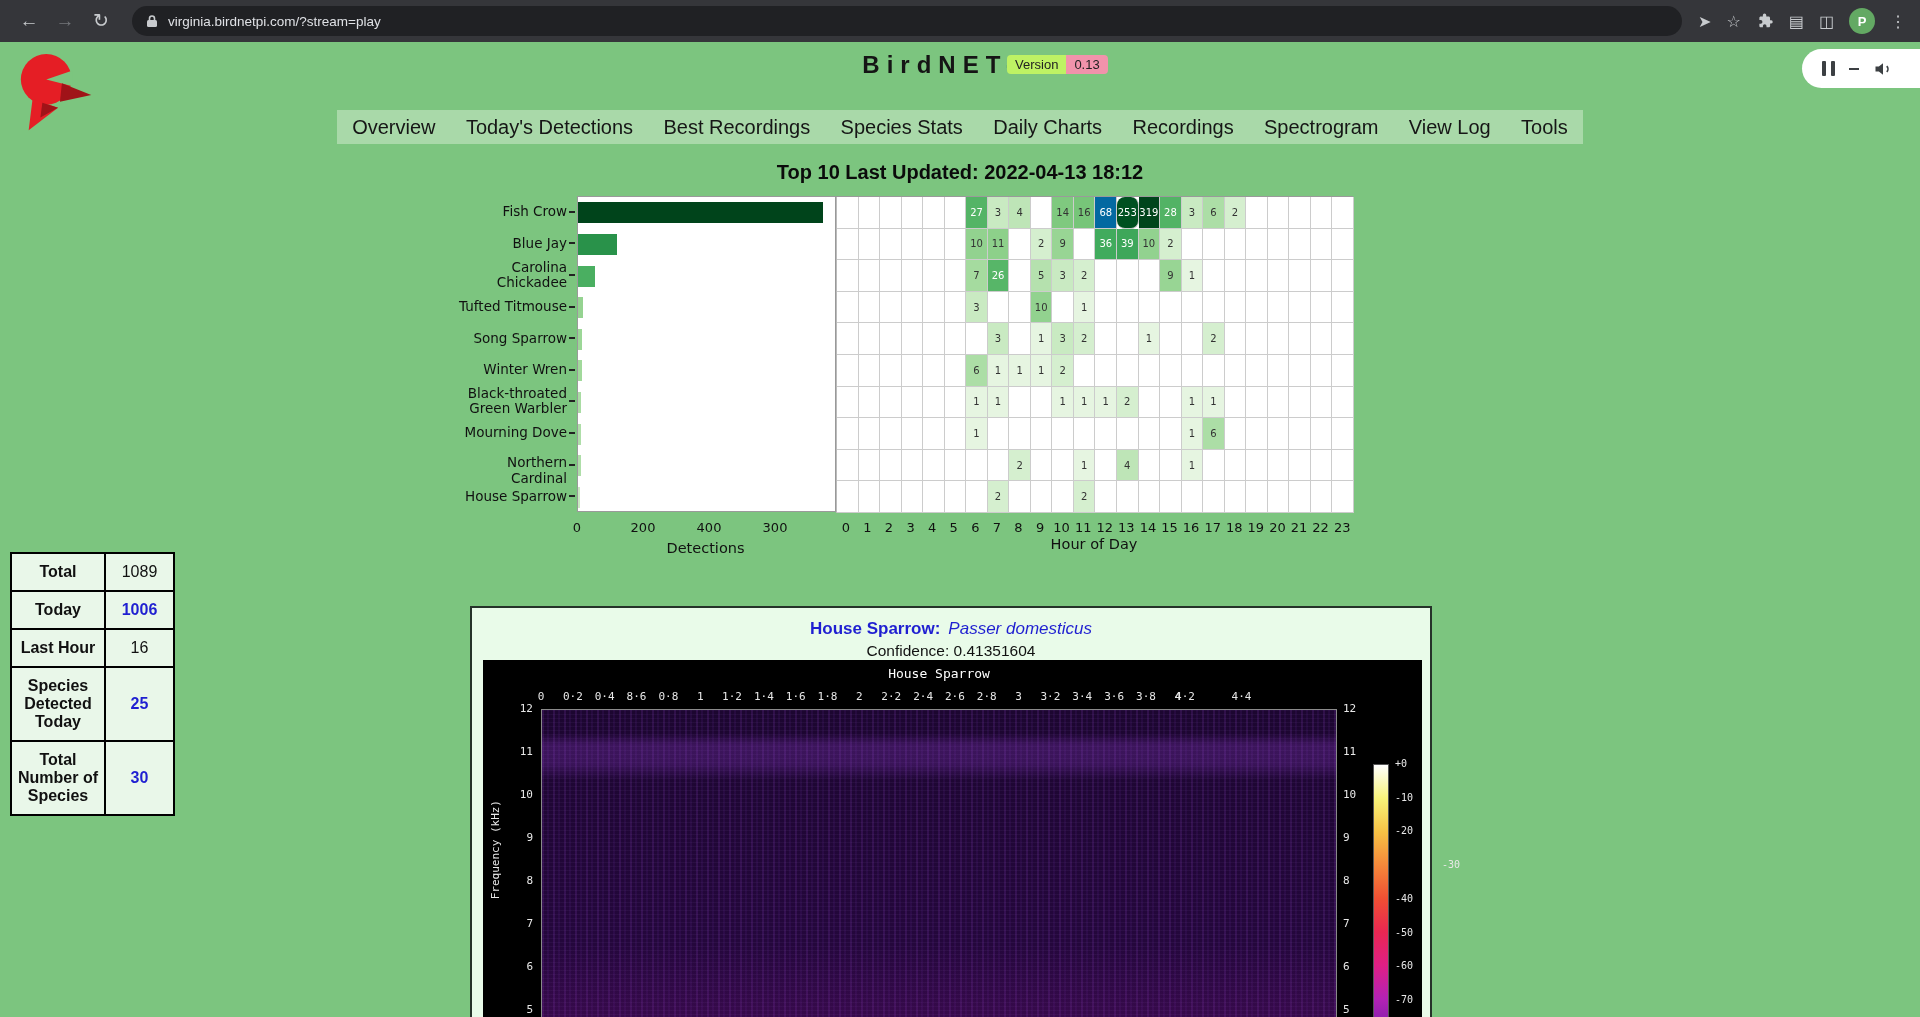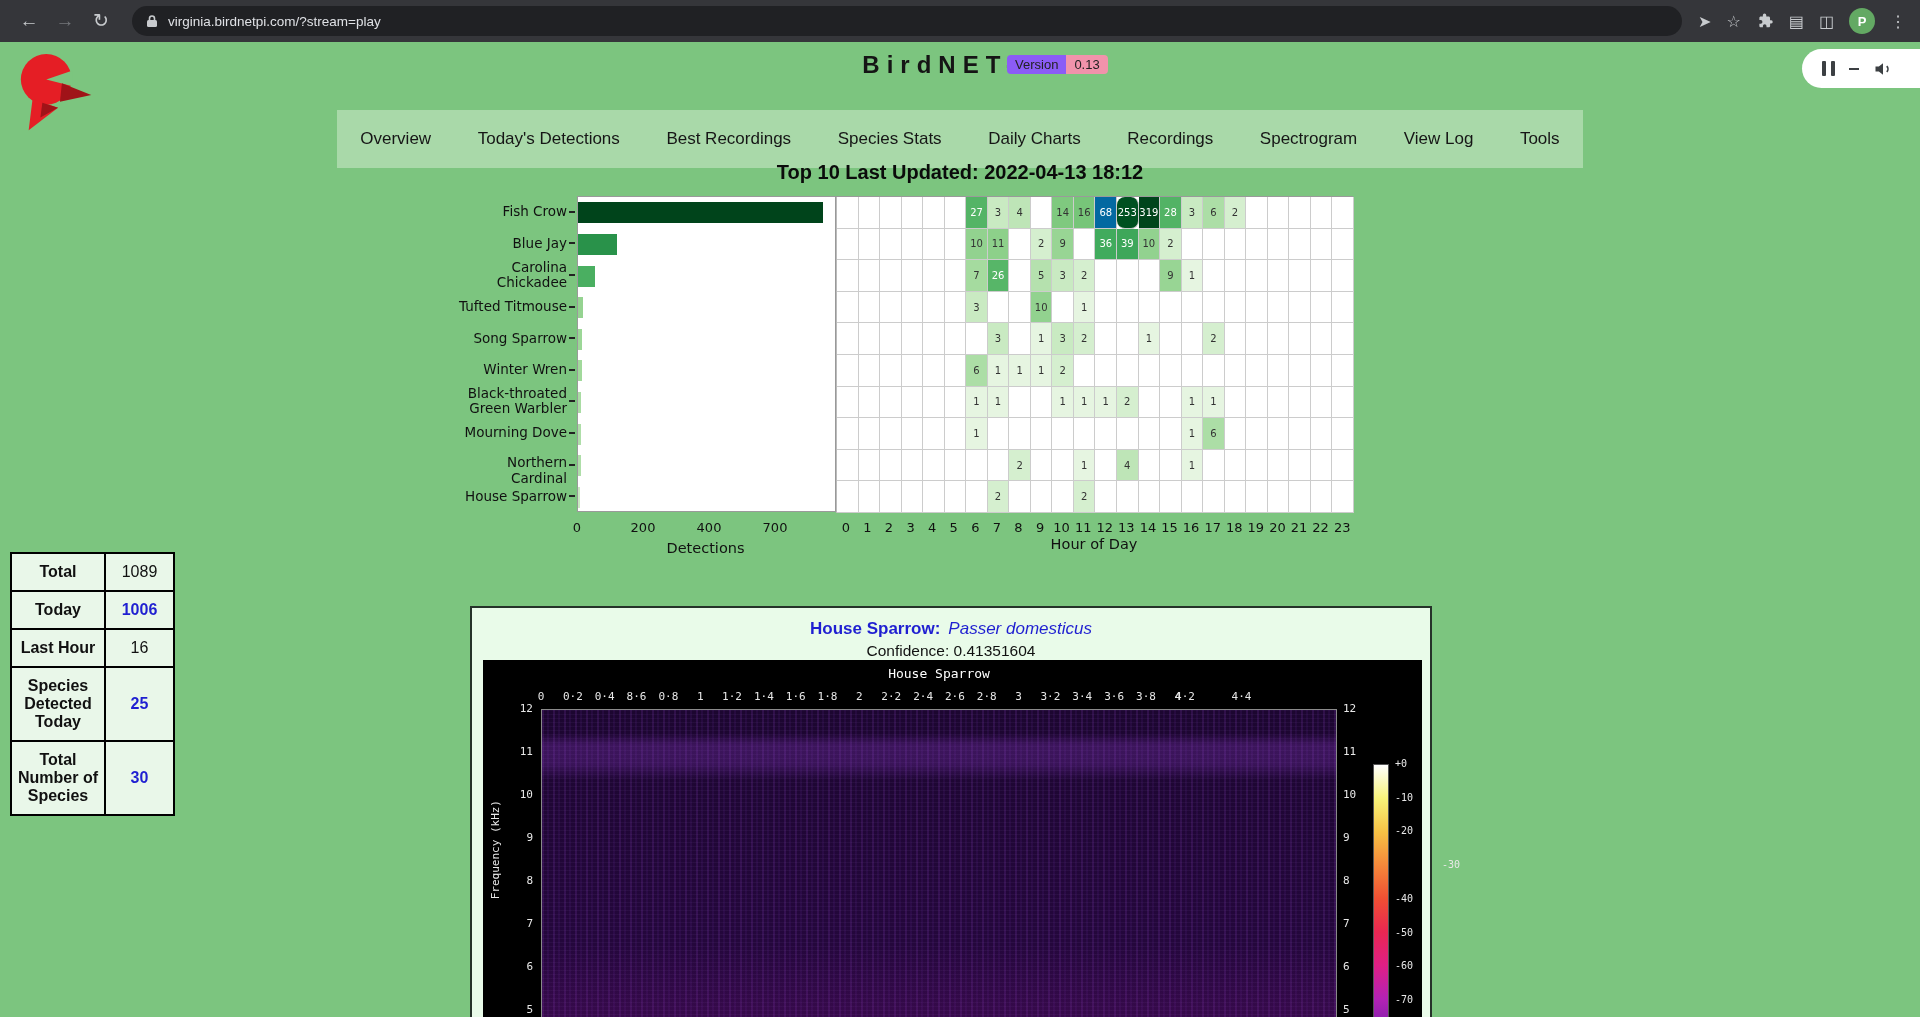--- a/index.html
+++ b/index.html
@@ -24,33 +24,33 @@
   
   #page { position:absolute; left:0; top:42px; width:1920px; height:975px;
           background:#7cc57f; overflow:hidden; }
 
   .logo { position:absolute; left:12px; top:10px; width:92px; height:88px; }
 
   .site-title { position:absolute; left:0; right:0; top:9px; text-align:center;
                 font-size:24px; font-weight:bold; letter-spacing:7px; color:#151515; }
   .badge { position:absolute; left:1007px; top:13px; display:inline-flex; border-radius:4px;
            overflow:hidden; font-size:13px; letter-spacing:0; }
-  .badge-l { background:#8b5cf6; color:#222; padding:2px 8px; }
+  .badge-l { background:#bef264; color:#222; padding:2px 8px; }
   .badge-r { background:#f193ab; color:#222; padding:2px 8px; }
 
   .player { position:absolute; right:0; top:7px; width:118px; height:39px; background:#fff;
             border-radius:20px 0 0 20px; display:flex; align-items:center; gap:14px;
             padding-left:20px; }
   .pp { display:flex; gap:5px; cursor:pointer; }
   .pp i { width:4px; height:15px; background:#3c4043; border-radius:1px; display:block; }
   .pdash { width:10px; height:2px; background:#3c4043; }
 
-  .nav { position:absolute; left:337px; top:68px; width:1246px; height:58px;
+  .nav { position:absolute; left:337px; top:68px; width:1246px; height:34px;
          background:#a9d9a9; display:flex; align-items:center; justify-content:space-around;
-         font-size:17px; color:#161616; }
+         font-size:20px; color:#161616; }
   .nav-item { cursor:pointer; white-space:nowrap; padding:0 6px; }
 
   .top-heading { position:absolute; left:0; right:0; top:119px; text-align:center;
                  font-size:20px; font-weight:bold; color:#0b0b0b; }
 
   
   .chart-frame { position:absolute; left:577px; top:154px; width:776px; height:316px;
                  background:#fff; border:1px solid #9a9a9a; }
   .chart-divider { position:absolute; left:257px; top:0; width:1px; height:100%; background:#999; }
   .bar { position:absolute; height:21px; }
@@ -573,21 +573,21 @@
       <div>Cardinal</div>
     </div>
     <div class="sp-tick" style="left: 569px; top: 421.6px;"></div>
     <div class="sp-label" style="left: 332px; top: 438.4px; width: 235px; height: 31.6px;">
       <div>House Sparrow</div>
     </div>
     <div class="sp-tick" style="left: 569px; top: 453.2px;"></div>
     <div class="tick-label" style="left: 577px; top: 478px;">0</div>
     <div class="tick-label" style="left: 643px; top: 478px;">200</div>
     <div class="tick-label" style="left: 709px; top: 478px;">400</div>
-    <div class="tick-label" style="left: 775px; top: 478px;">700</div>
+    <div class="tick-label" style="left: 775px; top: 478px;">300</div>
     <div class="tick-label" style="left: 845.792px; top: 478px;">0</div>
     <div class="tick-label" style="left: 867.375px; top: 478px;">1</div>
     <div class="tick-label" style="left: 888.958px; top: 478px;">2</div>
     <div class="tick-label" style="left: 910.542px; top: 478px;">3</div>
     <div class="tick-label" style="left: 932.125px; top: 478px;">4</div>
     <div class="tick-label" style="left: 953.708px; top: 478px;">5</div>
     <div class="tick-label" style="left: 975.292px; top: 478px;">6</div>
     <div class="tick-label" style="left: 996.875px; top: 478px;">7</div>
     <div class="tick-label" style="left: 1018.46px; top: 478px;">8</div>
     <div class="tick-label" style="left: 1040.04px; top: 478px;">9</div>

